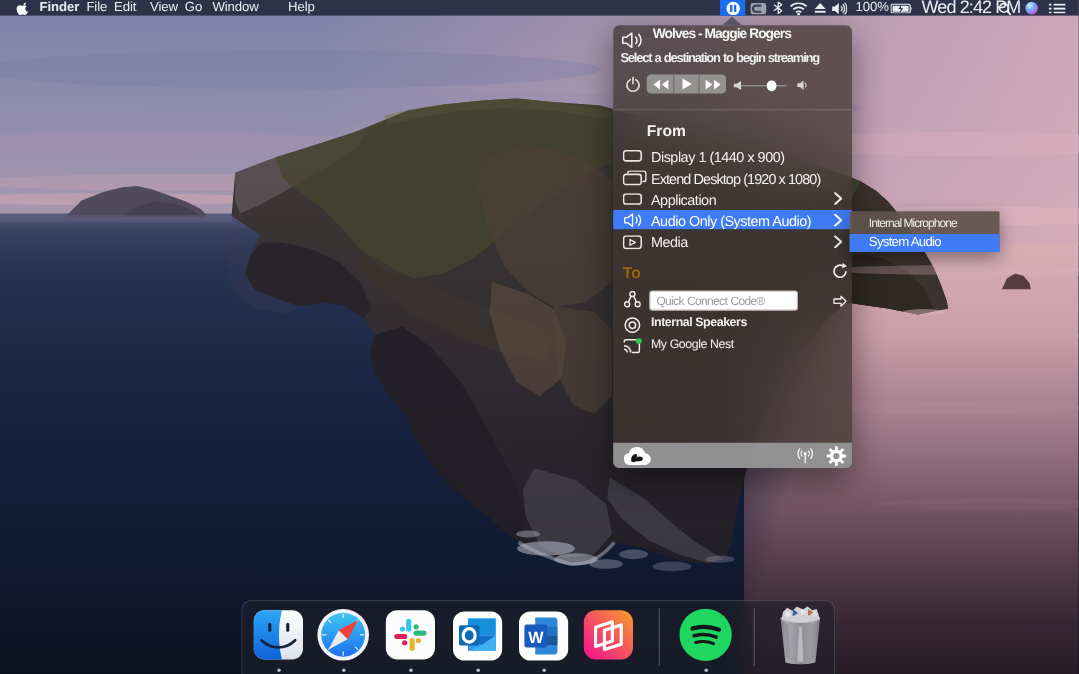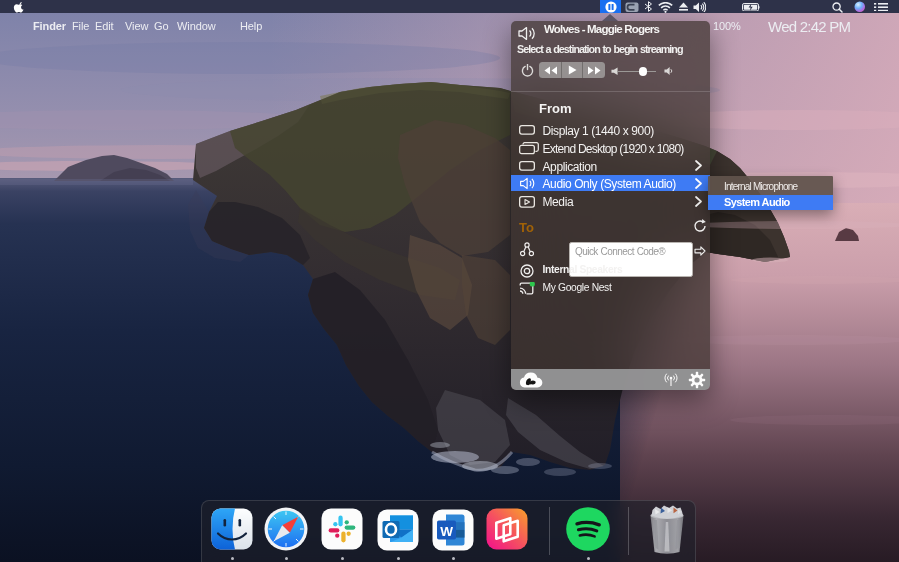--- a/index.html
+++ b/index.html
@@ -1,21 +1,21 @@
 <!DOCTYPE html>
 <html><head>
 <meta charset="utf-8">
 <style>
   * { margin:0; padding:0; box-sizing:border-box; }
   html,body { width:899px; height:562px; overflow:hidden; background:#000; }
   body { font-family:"Liberation Sans", sans-serif; position:relative; }
   #wall { position:absolute; left:0; top:0; width:899px; height:562px; }
   #menubar { position:absolute; left:0; top:0; width:899px; height:13px;
     background:#2e3249; color:#ecedf2; font-size:11px; letter-spacing:-0.1px; z-index:30; }
-  #menubar .item { position:absolute; top:0; height:15px; line-height:13px;margin-top:20px; }
+  #menubar .item { position:absolute; top:0; height:15px; line-height:13px; }
   #panel { position:absolute; left:511px; top:21px; width:199px; height:369px;
     border-radius:5px; z-index:20;
     background:rgba(64,53,48,0.74);
     -webkit-backdrop-filter:blur(30px) saturate(1.1);
     backdrop-filter:blur(30px) saturate(1.1);
     box-shadow:0 10px 28px rgba(0,0,0,0.45);
     color:#f1f1f1; }
   #arrow { position:absolute; left:602px; top:14px; width:0; height:0; z-index:21;
     border-left:8px solid transparent; border-right:8px solid transparent;
     border-bottom:7px solid #5b5464; }
@@ -307,21 +307,21 @@
     <path d="M9.3 0 L12.8 2.9 L8.8 4.6 Z" fill="#efeeed"></path>
   </svg>
 
   <svg class="abs" style="left:9px;top:221px;" width="14" height="15" viewBox="0 0 14 15">
     <circle cx="7" cy="3" r="2.1" stroke="#efeeed" stroke-width="1.2" fill="none"></circle>
     <circle cx="2.6" cy="11.5" r="2.1" stroke="#efeeed" stroke-width="1.2" fill="none"></circle>
     <circle cx="11.4" cy="11.5" r="2.1" stroke="#efeeed" stroke-width="1.2" fill="none"></circle>
     <line x1="5.9" y1="4.8" x2="3.7" y2="9.8" stroke="#efeeed" stroke-width="1.2"></line>
     <line x1="8.1" y1="4.8" x2="10.3" y2="9.8" stroke="#efeeed" stroke-width="1.2"></line>
   </svg>
-  <div class="abs" style="left:30px;top:220.5px;width:124px;height:35px;background:#fff;border-radius:2.5px;border:1px solid #b8b4b0;margin-left:28px;">
+  <div class="abs" style="left:30px;top:220.5px;width:124px;height:17px;background:#fff;border-radius:2.5px;border:1px solid #b8b4b0;">
     <div style="margin:3px 0 0 5px;font-size:10px;letter-spacing:-0.55px;word-spacing:0.5px;color:#9a9a9a;">Quick Connect Code®</div>
   </div>
   <svg class="abs" style="left:183px;top:224.5px;" width="12" height="10" viewBox="0 0 14 12">
     <path d="M8 1 L13 6 L8 11 L8 8.2 L1 8.2 L1 3.8 L8 3.8 Z" stroke="#efeeed" stroke-width="1.3" fill="none" stroke-linejoin="round"></path>
   </svg>
 
   <svg class="abs" style="left:9px;top:243px;" width="14" height="14" viewBox="0 0 14 14">
     <circle cx="7" cy="7" r="6" stroke="#efeeed" stroke-width="1.3" fill="none"></circle>
     <circle cx="7" cy="7" r="2.7" stroke="#efeeed" stroke-width="1.3" fill="none"></circle>
   </svg>
@@ -360,21 +360,21 @@
           <rect x="13.2" y="7.8" width="4" height="2.4" rx="0.7" transform="rotate(45 9 9)"></rect>
         </g>
       </g>
       <circle cx="9" cy="9" r="2.6" fill="#949495"></circle>
     </svg>
   </div>
 </div>
 <div id="submenu">
   <div style="position:absolute;left:16px;top:4.5px;font-size:10px;letter-spacing:-0.8px;color:#f0ecea;">Internal Microphone</div>
   <div style="position:absolute;left:0;top:18.5px;width:125px;height:15.5px;background:#3e7bf4;"></div>
-  <div style="position:absolute;left:16px;top:20px;font-size:11px;letter-spacing:-0.6px;font-weight:bold;color:#fff;z-index:1;">System Audio</div>
+  <div style="position:absolute;left:16px;top:20px;font-size:11px;letter-spacing:-0.6px;font-weight:normal;color:#fff;z-index:1;">System Audio</div>
 </div>
 <div id="dock">
 
   <svg class="dicon" style="left:9px;" viewBox="0 0 42 42">
     <defs>
       <linearGradient id="fbl" x1="0" y1="0" x2="0" y2="1">
           <stop offset="0" stop-color="#2ea6f7"></stop>
           <stop offset="1" stop-color="#0d62d8"></stop>
         </linearGradient>
       <linearGradient id="fwh" x1="0" y1="0" x2="0" y2="1">

